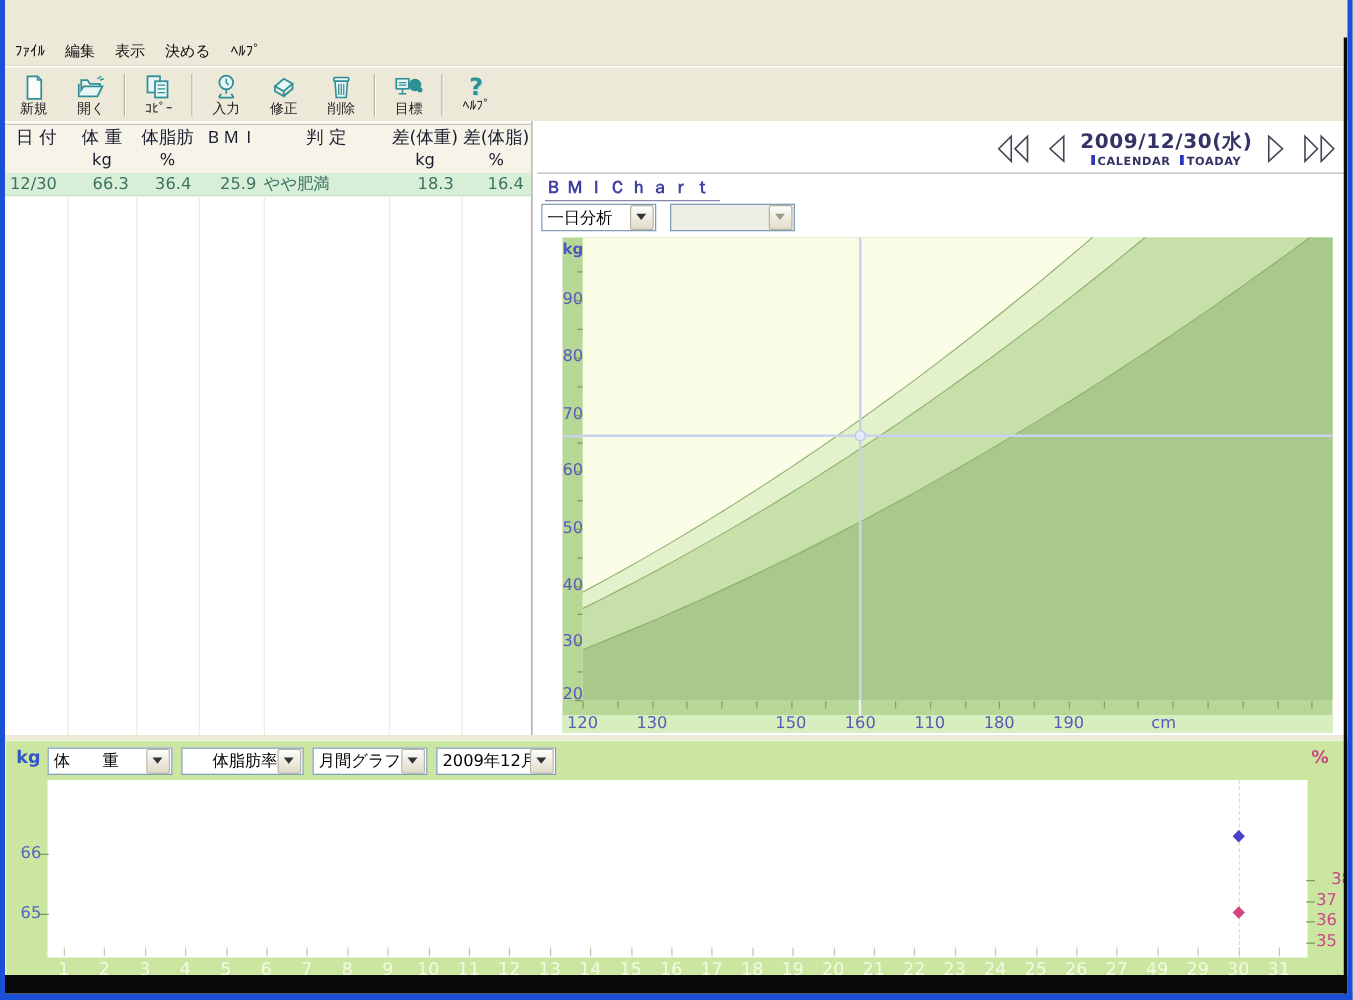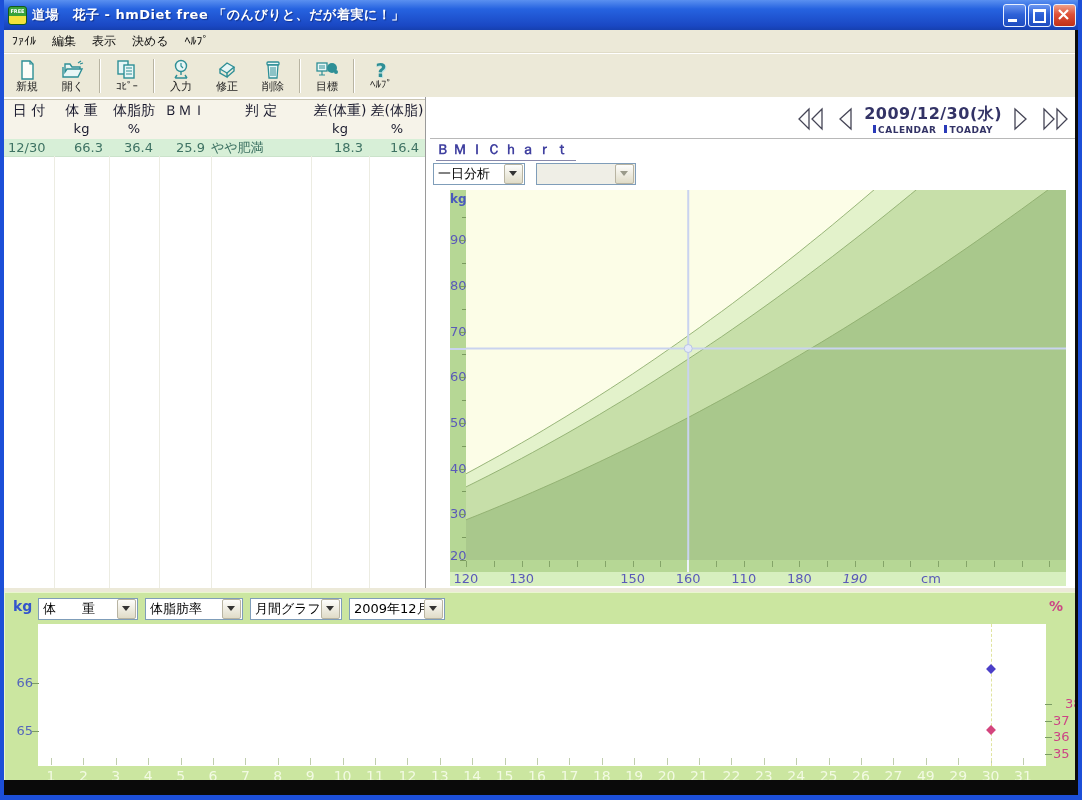--- a/index.html
+++ b/index.html
@@ -83,37 +83,20 @@
   .pt-diamond{position:absolute;width:7px;height:7px;transform:translate(-50%,-50%) rotate(45deg);}
   
   #black-bottom{position:absolute;left:0;top:780px;width:1074px;height:15px;background:#0a0a0a;}
   #black-right{position:absolute;left:1071px;top:30px;width:3px;height:765px;background:#0a0a0a;}
 </style>
 </head>
 <body>
 
 <div id="app">
 
-  <div id="titlebar">
-    <div id="app-icon">FREE</div>
-    <div id="title-text">道場　花子 - hmDiet free 「のんびりと、だが着実に！」</div>
-    <div id="win-buttons">
-      <div class="winbtn">
-          <div class="glyph-min"></div>
-        </div>
-      <div class="winbtn">
-          <div class="glyph-max"></div>
-        </div>
-      <div class="winbtn close">
-        <svg class="glyph-close" width="13" height="13">
-            <path d="M2 2 L11 11 M11 2 L2 11" stroke="#fff" stroke-width="2.2"></path>
-          </svg>
-      </div>
-    </div>
-  </div>
 
   <div id="menubar">
     <div class="menu-item">ﾌｧｲﾙ</div>
     <div class="menu-item">編集</div>
     <div class="menu-item">表示</div>
     <div class="menu-item">決める</div>
     <div class="menu-item">ﾍﾙﾌﾟ</div>
   </div>
 
   <div id="toolbar">
@@ -309,21 +292,21 @@
           <div class="bmi-ytick" style="left: 12px; width: 4px; top: 118.765px;"></div>
           <div class="bmi-ytick" style="left: 12px; width: 4px; top: 73.0864px;"></div>
           <div class="bmi-ytick" style="left: 12px; width: 4px; top: 27.4074px;"></div>
           <div class="bmi-xlab" style="left: 1px; top: 382px;">120</div>
           <div class="bmi-xlab" style="left: 56.5556px; top: 382px;">130</div>
           <div class="bmi-xlab" style="left: 112.111px; top: 402px; margin-top: 12px;">140</div>
           <div class="bmi-xlab" style="left: 167.667px; top: 382px;">150</div>
           <div class="bmi-xlab" style="left: 223.222px; top: 382px;">160</div>
           <div class="bmi-xlab" style="left: 278.778px; top: 382px;">110</div>
           <div class="bmi-xlab" style="left: 334.333px; top: 382px;">180</div>
-          <div class="bmi-xlab" style="left: 389.889px; top: 382px; font-style: italic;">190</div>
+          <div class="bmi-xlab" style="left: 389.889px; top: 382px;">190</div>
           <div class="bmi-xtick" style="left: 16px; top: 371px; height: 6px;"></div>
           <div class="bmi-xtick" style="left: 43.7778px; top: 371px; height: 6px;"></div>
           <div class="bmi-xtick" style="left: 71.5556px; top: 371px; height: 6px;"></div>
           <div class="bmi-xtick" style="left: 99.3333px; top: 371px; height: 6px;"></div>
           <div class="bmi-xtick" style="left: 127.111px; top: 371px; height: 6px;"></div>
           <div class="bmi-xtick" style="left: 154.889px; top: 371px; height: 6px;"></div>
           <div class="bmi-xtick" style="left: 182.667px; top: 371px; height: 6px;"></div>
           <div class="bmi-xtick" style="left: 210.444px; top: 371px; height: 6px;"></div>
           <div class="bmi-xtick" style="left: 238.222px; top: 371px; height: 6px;"></div>
           <div class="bmi-xtick" style="left: 266px; top: 371px; height: 6px;"></div>
@@ -350,21 +333,21 @@
   <div id="bottom-panel">
     <div id="bp-kg">kg</div>
     <div id="bp-pct">%</div>
 
     <div class="xp-select" style="left:33px;top:5px;width:100px;">
       <span class="sel-text">体　　重</span>
       <span class="sel-btn">
           <span class="sel-arrow"></span>
         </span>
     </div>
-    <div class="xp-select" style="left:140px;top:5px;width:98px;">
+    <div class="xp-select" style="left:140px;top:5px;width:98px;text-align:right;">
       <span class="sel-text">体脂肪率</span>
       <span class="sel-btn">
           <span class="sel-arrow"></span>
         </span>
     </div>
     <div class="xp-select" style="left:245px;top:5px;width:92px;">
       <span class="sel-text">月間グラフ</span>
       <span class="sel-btn">
           <span class="sel-arrow"></span>
         </span>

